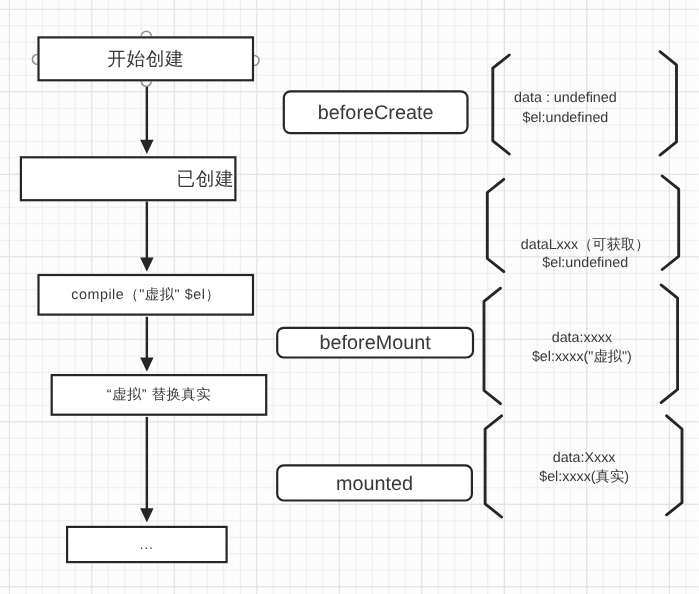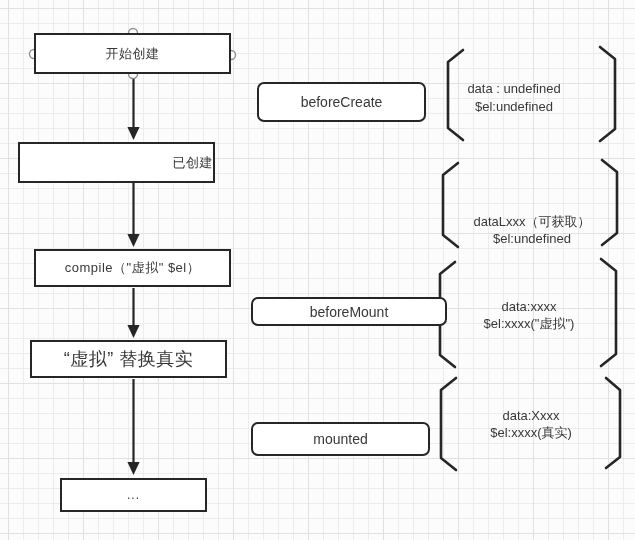--- a/index.html
+++ b/index.html
@@ -18,30 +18,30 @@
       linear-gradient(to right, var(--grid-minor) 1px, transparent 1px),
       linear-gradient(to bottom, var(--grid-minor) 1px, transparent 1px);
     background-size:75px 75px,75px 75px,15px 15px,15px 15px;
     background-position:8px 8px;
   }
   .node{
     position:absolute;display:flex;align-items:center;justify-content:center;
     background:var(--shape-fill);border:2px solid var(--shape-border);
     color:var(--text);text-align:center;
   }
-  .flow{font-size:13px;letter-spacing:.5px;}
-  .hook{border-radius:7px;font-size:14px;}
+  .flow{font-size:17px;letter-spacing:.5px;}
+  .hook{border-radius:7px;font-size:18px;}
   .fn1{left:34px;top:33px;width:197px;height:41px;}
   .fn2{left:18px;top:142px;width:197px;height:41px;justify-content:flex-end;}
   .fn3{left:34px;top:249px;width:197px;height:38px;font-size:13px;}
-  .fn4{left:30px;top:340px;width:197px;height:38px;font-size:18px;}
+  .fn4{left:46px;top:340px;width:197px;height:38px;font-size:13px;}
   .fn5{left:60px;top:478px;width:147px;height:34px;font-size:12px;letter-spacing:1px;}
   .hk1{left:257px;top:82px;width:169px;height:40px;}
   .hk2{left:258px;top:188px;width:168px;height:30px;}
-  .hk3{left:251px;top:297px;width:196px;height:29px;}
+  .hk3{left:251px;top:297px;width:180px;height:29px;}
   .hk4{left:251px;top:396px;width:179px;height:34px;margin-top:26px;}
   .state{
     position:absolute;color:var(--text);font-size:13px;line-height:17px;
     text-align:center;white-space:nowrap;
   }
   .st1{left:447px;top:80px;width:134px;line-height:18px;}
   .st2{left:447px;top:187px;width:170px;margin-top:26px;}
   .st3{left:443px;top:298px;width:172px;}
   .st4{left:444px;top:407px;width:174px;}
   svg.overlay{position:absolute;left:0;top:0;pointer-events:none;}

